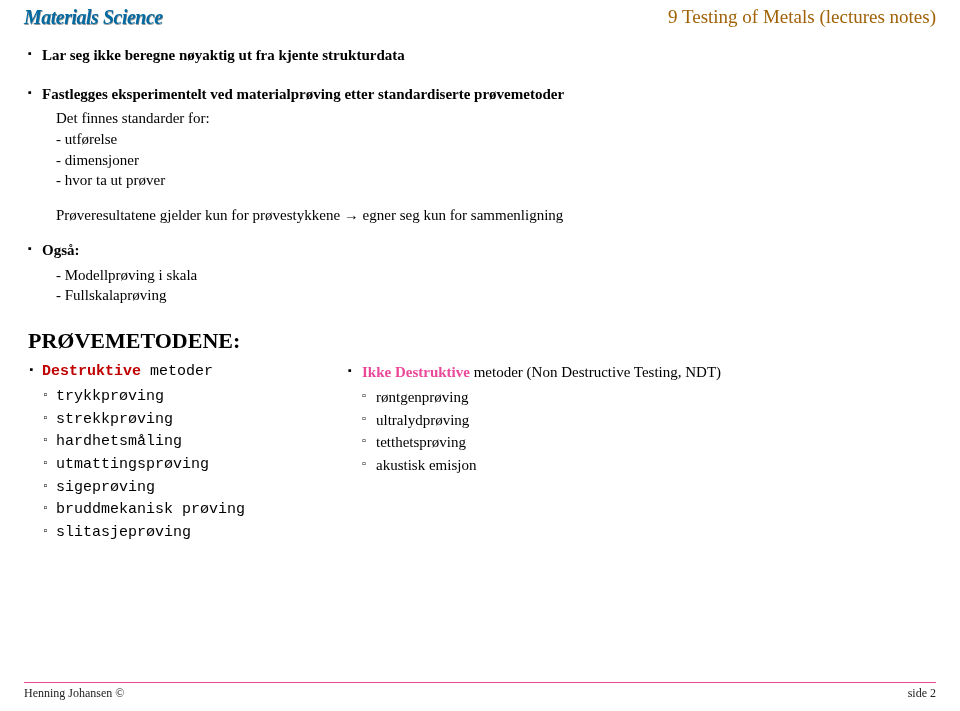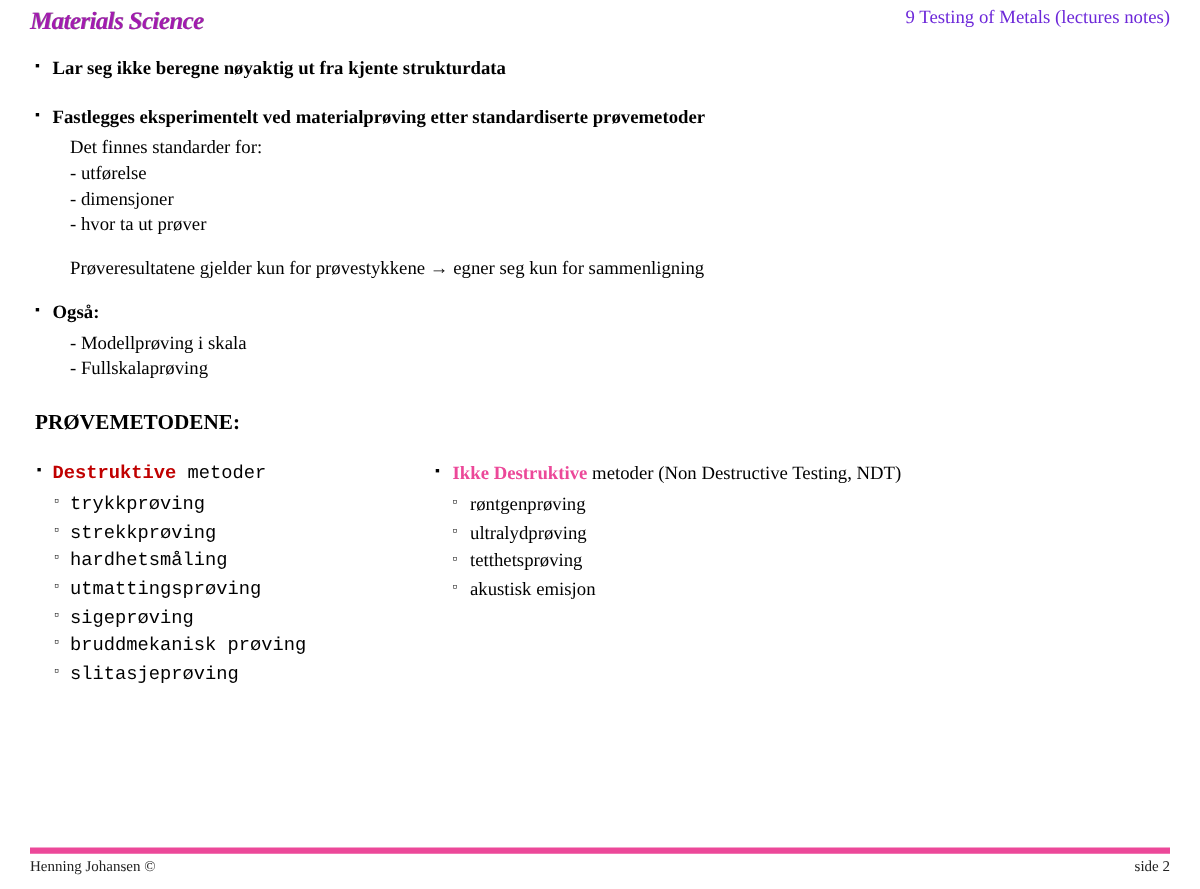--- a/index.html
+++ b/index.html
@@ -1,35 +1,35 @@
 <!DOCTYPE html>
 <html><head>
 <meta charset="utf-8">
 <style>
   * { box-sizing: border-box; margin: 0; padding: 0; }
   html, body { width: 960px; height: 711px; background: #fff; font-family: "Times New Roman", Times, serif; color: #000; }
   .page { position: relative; width: 960px; height: 711px; padding: 6px 24px 0 24px; }
   .header { display: flex; justify-content: space-between; align-items: flex-start; margin-bottom: 16px; }
-  .logo { font-family: Georgia, "Times New Roman", serif; font-size: 20px; font-style: italic; font-weight: bold; color: #a21caf; text-shadow: 0.5px 0.5px 0 #999; letter-spacing: -0.5px; }
-  .header-right { font-size: 15px; color: #6d28d9; }
+  .logo { font-family: Georgia, "Times New Roman", serif; font-size: 20px; font-style: italic; font-weight: bold; color: #0369a1; text-shadow: 0.5px 0.5px 0 #999; letter-spacing: -0.5px; }
+  .header-right { font-size: 19px; color: #a16207; }
   .content { font-size: 15px; line-height: 1.38; padding-left: 4px; }
   .bullet1 { position: relative; padding-left: 14px; margin-bottom: 4px; }
   .bullet1::before { content: "▪"; position: absolute; left: 0; top: 1px; font-size: 11px; }
   .bold { font-weight: bold; }
   .sub-indent { padding-left: 28px; }
   .gap { height: 14px; }
-  .section-title { font-weight: bold; font-size: 17px; margin: 6px 0 20px 0; }
+  .section-title { font-weight: bold; font-size: 22px; margin: 6px 0 6px 0; }
   .two-col { display: flex; gap: 40px; }
   .col-left { flex: 0 0 280px; font-family: Liberation Mono, monospace; }
   .col-right { flex: 1; }
   .bullet2 { position: relative; padding-left: 28px; margin-bottom: 2px; }
   .bullet2::before { content: "▫"; position: absolute; left: 14px; top: 1px; font-size: 11px; }
   .red { color: #c00000; }
   .blue { color: #ec4899; }
-  .footer { position: absolute; left: 24px; right: 24px; bottom: 10px; border-top: 5px solid #ec4899; padding-top: 3px; display: flex; justify-content: space-between; font-size: 12px; color: #222; }
+  .footer { position: absolute; left: 24px; right: 24px; bottom: 10px; border-top: 1px solid #ec4899; padding-top: 3px; display: flex; justify-content: space-between; font-size: 12px; color: #222; }
 </style>
 </head>
 <body>
 
 <div class="page">
 
   <div class="header">
     <div class="logo">Materials Science</div>
     <div class="header-right">9 Testing of Metals (lectures notes)</div>
   </div>

